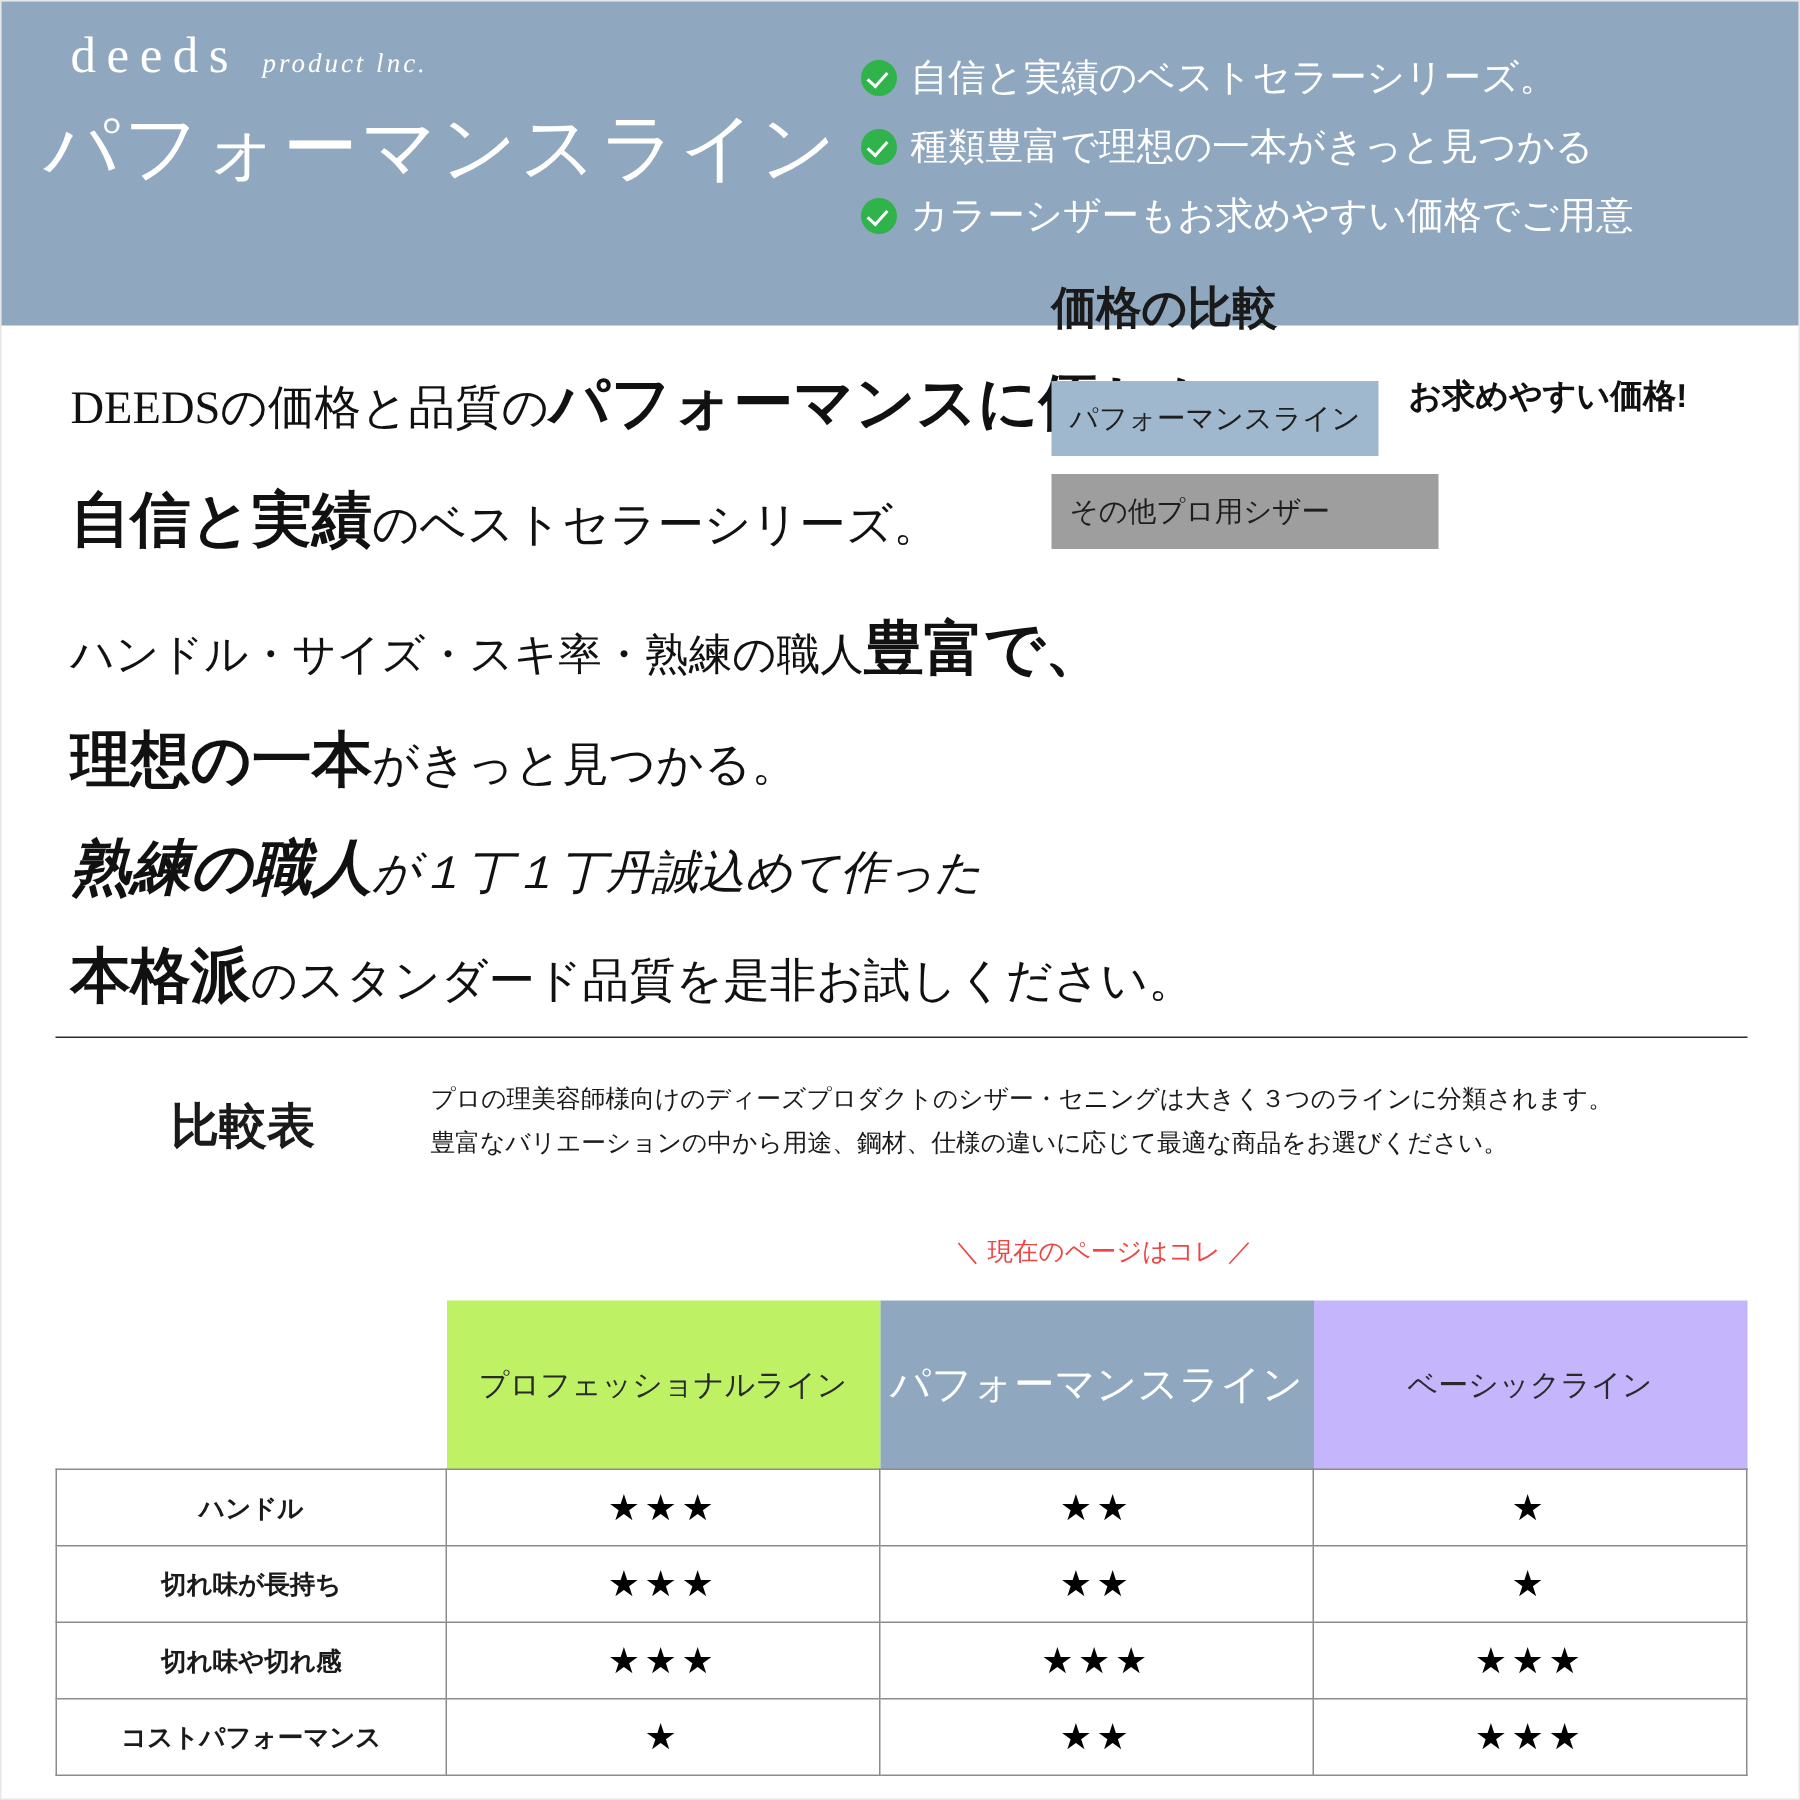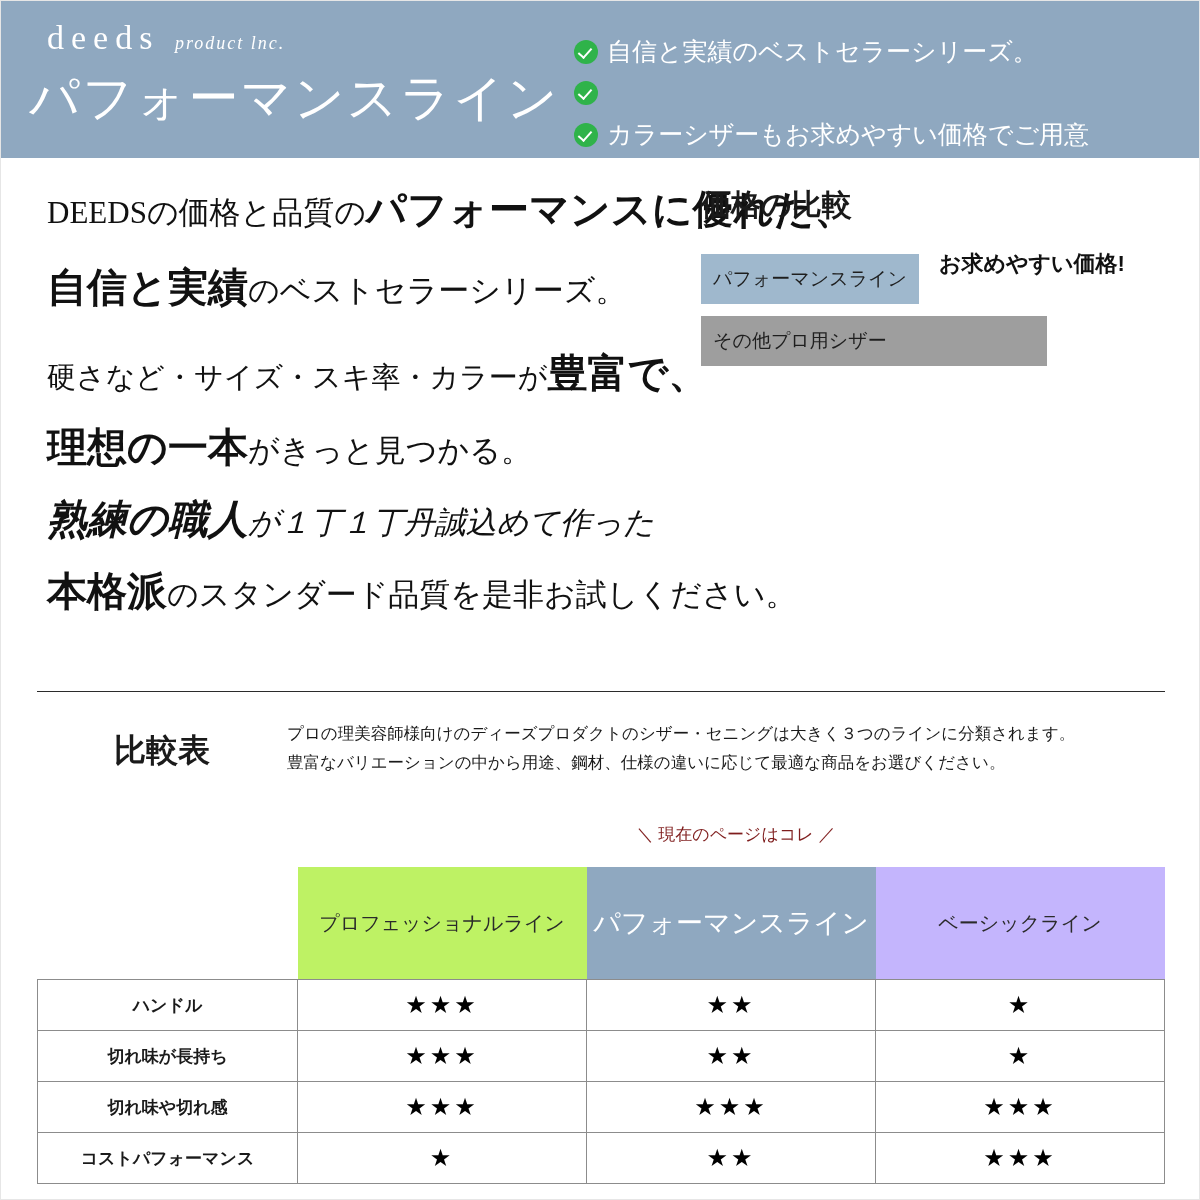--- a/index.html
+++ b/index.html
@@ -18,21 +18,21 @@
     position: relative;
     width: 1200px;
     height: 1200px;
     box-sizing: border-box;
     border: 1px solid #e6e6e6;
   }
 
   
   .header {
     position: relative;
-    height: 157px;
+    height: 216px;
     background: #8fa8c0;
     display: flex;
     align-items: flex-start;
     box-sizing: border-box;
     padding: 18px 28px 0 28px;
   }
   .header-left {
     width: 545px;
     position: relative;
   }
@@ -153,21 +153,21 @@
     padding-left: 12px;
     color: #1e1e1e;
     font-size: 19px;
     margin-bottom: 12px;
   }
   .bar-perf {
     width: 218px;
     background: #9fb8cd;
   }
   .bar-other {
-    width: 346px;
+    width: 258px;
     background: #9e9e9e;
   }
   .price-note {
     position: absolute;
     left: 238px;
     top: 64px;
     font-size: 22px;
     font-weight: bold;
     color: #111;
     white-space: nowrap;
@@ -206,21 +206,21 @@
     color: #1a1a1a;
   }
 
   .current-note {
     position: absolute;
     top: 822px;
     left: 585px;
     width: 300px;
     text-align: center;
     font-size: 17px;
-    color: #7f1d1d;
+    color: #ef4444;
   }
 
   
   .tbl {
     position: absolute;
     top: 866px;
     left: 36px;
     width: 1128px;
     border-collapse: collapse;
     table-layout: fixed;
@@ -278,37 +278,38 @@
       </div>
       <div class="header-title">パフォーマンスライン</div>
     </div>
     <div class="header-right">
       <div class="bullet-row">
         <span class="check"></span>
         <span class="bullet-text">自信と実績のベストセラーシリーズ。</span>
       </div>
       <div class="bullet-row">
         <span class="check"></span>
+        <span class="bullet-text">種類豊富で理想の一本がきっと見つかる</span>
       </div>
       <div class="bullet-row">
         <span class="check"></span>
         <span class="bullet-text">カラーシザーもお求めやすい価格でご用意</span>
       </div>
     </div>
   </div>
 
   <div class="body-wrap">
     <div class="copy-line l1">
       <span class="n">DEEDS</span><span class="n">の価格と品質の</span><span class="b">パフォーマンス</span><span class="b">に優れた、</span>
     </div>
     <div class="copy-line l2">
       <span class="b">自信と実績</span><span class="n">のベストセラーシリーズ。</span>
     </div>
     <div class="copy-line l3">
-      <span class="m">硬さなど・サイズ・スキ率・カラーが</span><span class="b">豊富で、</span>
+      <span class="m">ハンドル・サイズ・スキ率・熟練の職人</span><span class="b">豊富で、</span>
     </div>
     <div class="copy-line l4">
       <span class="b">理想の一本</span><span class="n">がきっと見つかる。</span>
     </div>
     <div class="copy-line l5">
       <span class="b">熟練の職人</span><span class="n">が１丁１丁丹誠込めて作った</span>
     </div>
     <div class="copy-line l6">
       <span class="b">本格派</span><span class="n">のスタンダード品質を是非お試しください。</span>
     </div>

